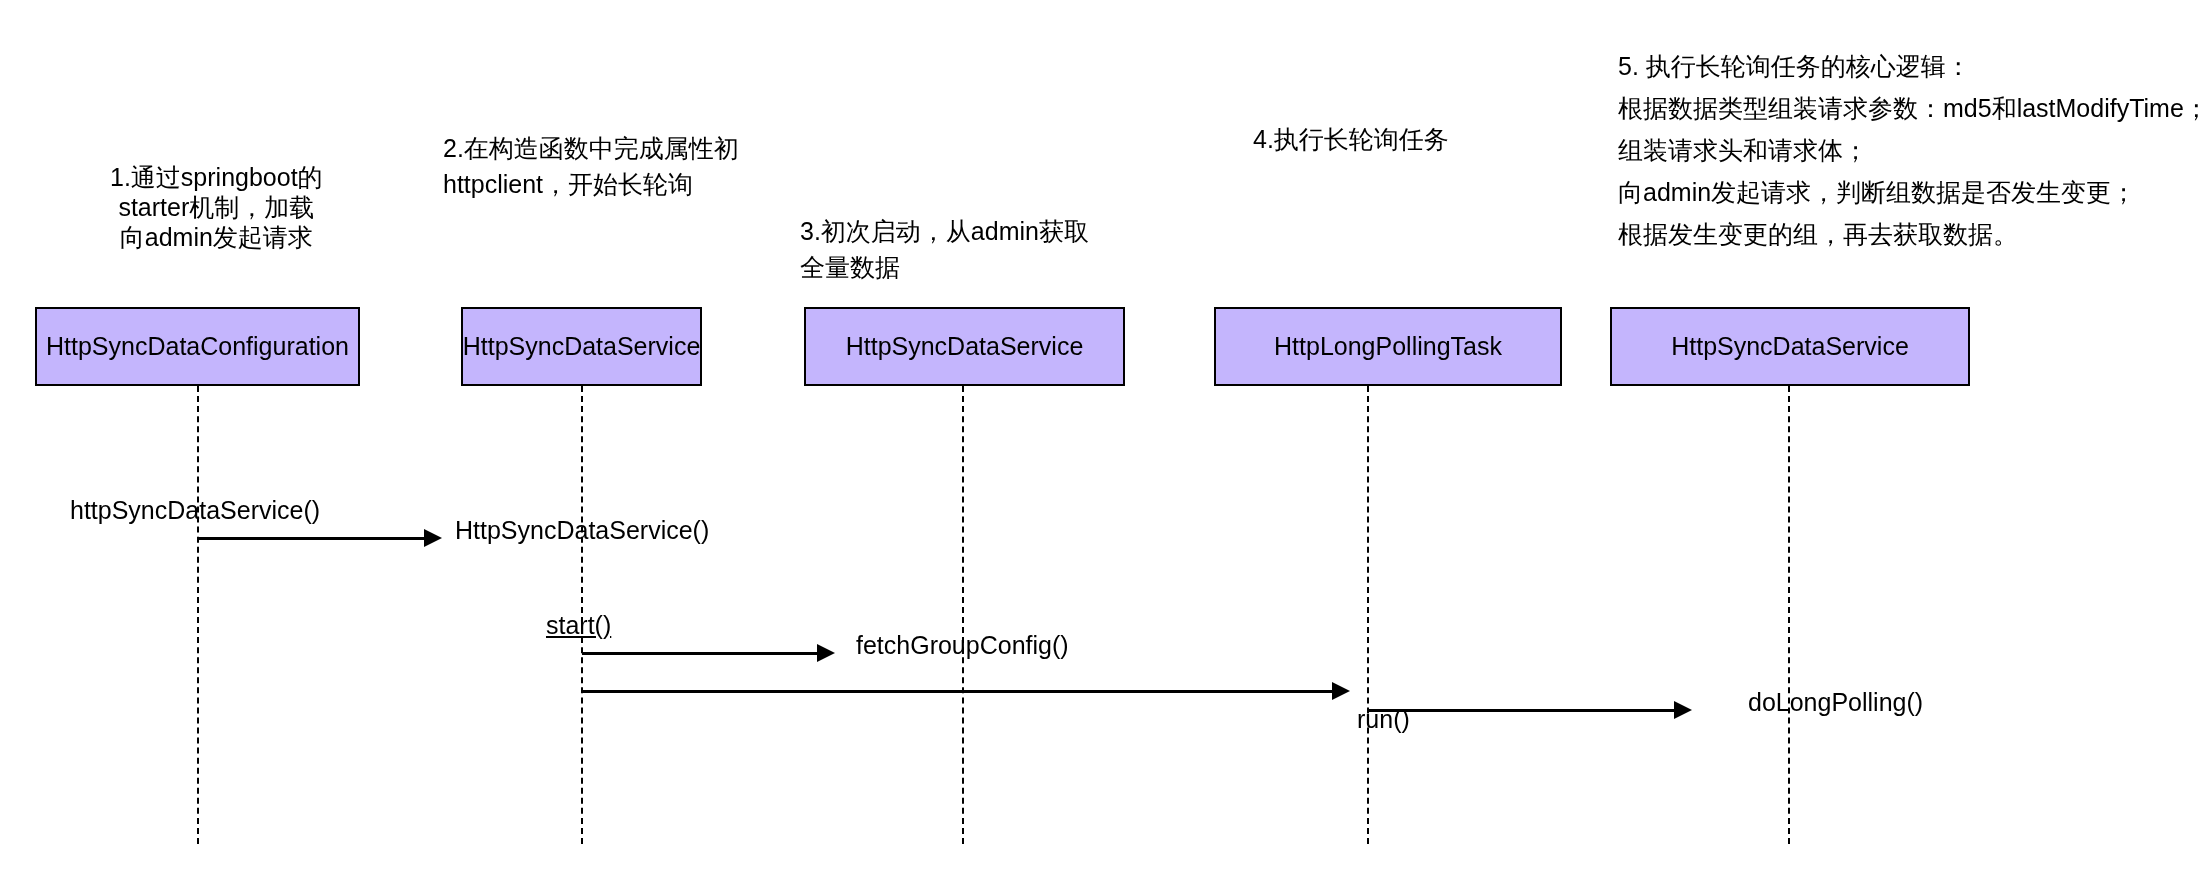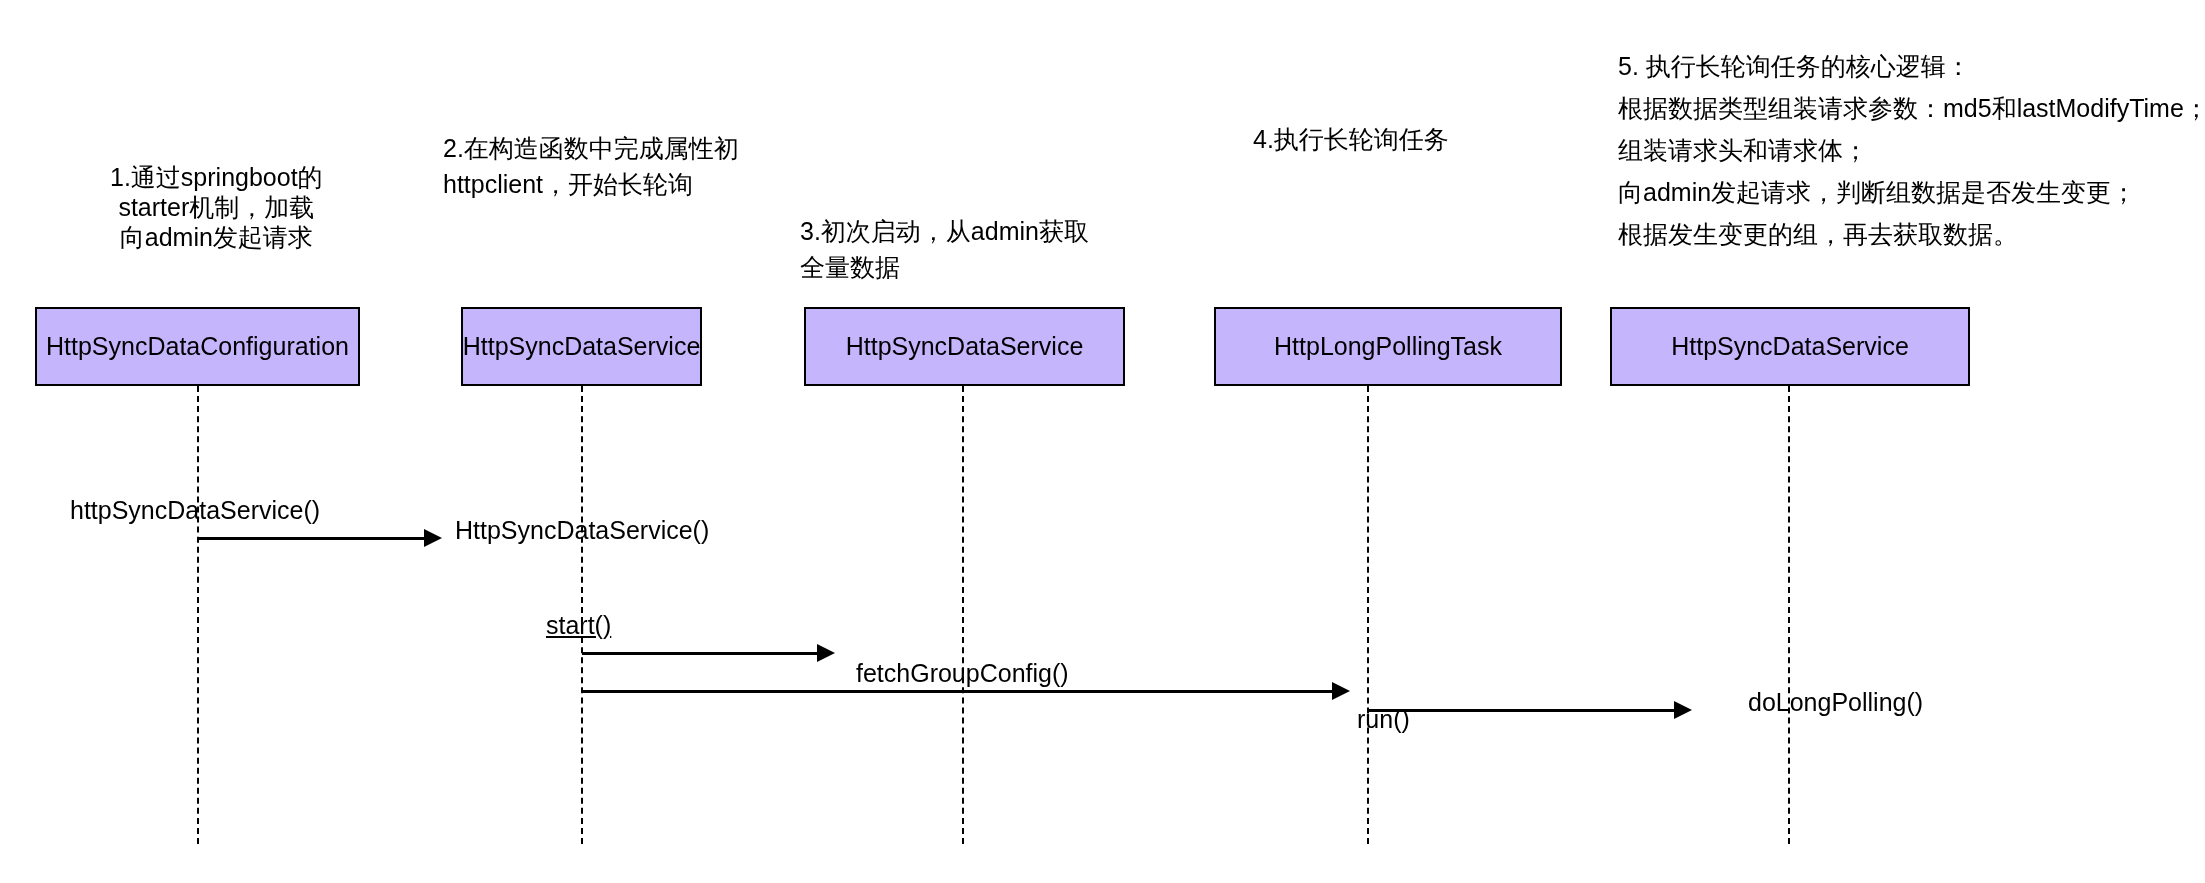--- a/index.html
+++ b/index.html
@@ -131,21 +131,21 @@
   </div>
 
   <div class="msg-label" style="left:70px; top:496px;">httpSyncDataService()</div>
   <div class="msg-line" style="left:198px; top:537px; width:226px;"></div>
   <div class="msg-head" style="left:424px; top:529px;"></div>
   <div class="msg-label" style="left:455px; top:516px;">HttpSyncDataService()</div>
 
   <div class="msg-label" style="left:546px; top:611px;text-decoration:underline;">start()</div>
   <div class="msg-line" style="left:582px; top:652px; width:235px;"></div>
   <div class="msg-head" style="left:817px; top:644px;"></div>
-  <div class="msg-label" style="left:856px; top:631px;margin-top:28px;">fetchGroupConfig()</div>
+  <div class="msg-label" style="left:856px; top:631px;">fetchGroupConfig()</div>
 
   <div class="msg-line" style="left:582px; top:690px; width:750px;"></div>
   <div class="msg-head" style="left:1332px; top:682px;"></div>
   <div class="msg-label" style="left:1357px; top:705px;">run()</div>
 
   <div class="msg-line" style="left:1368px; top:709px; width:306px;"></div>
   <div class="msg-head" style="left:1674px; top:701px;"></div>
   <div class="msg-label" style="left:1748px; top:688px;">doLongPolling()</div>
 
 </div>

